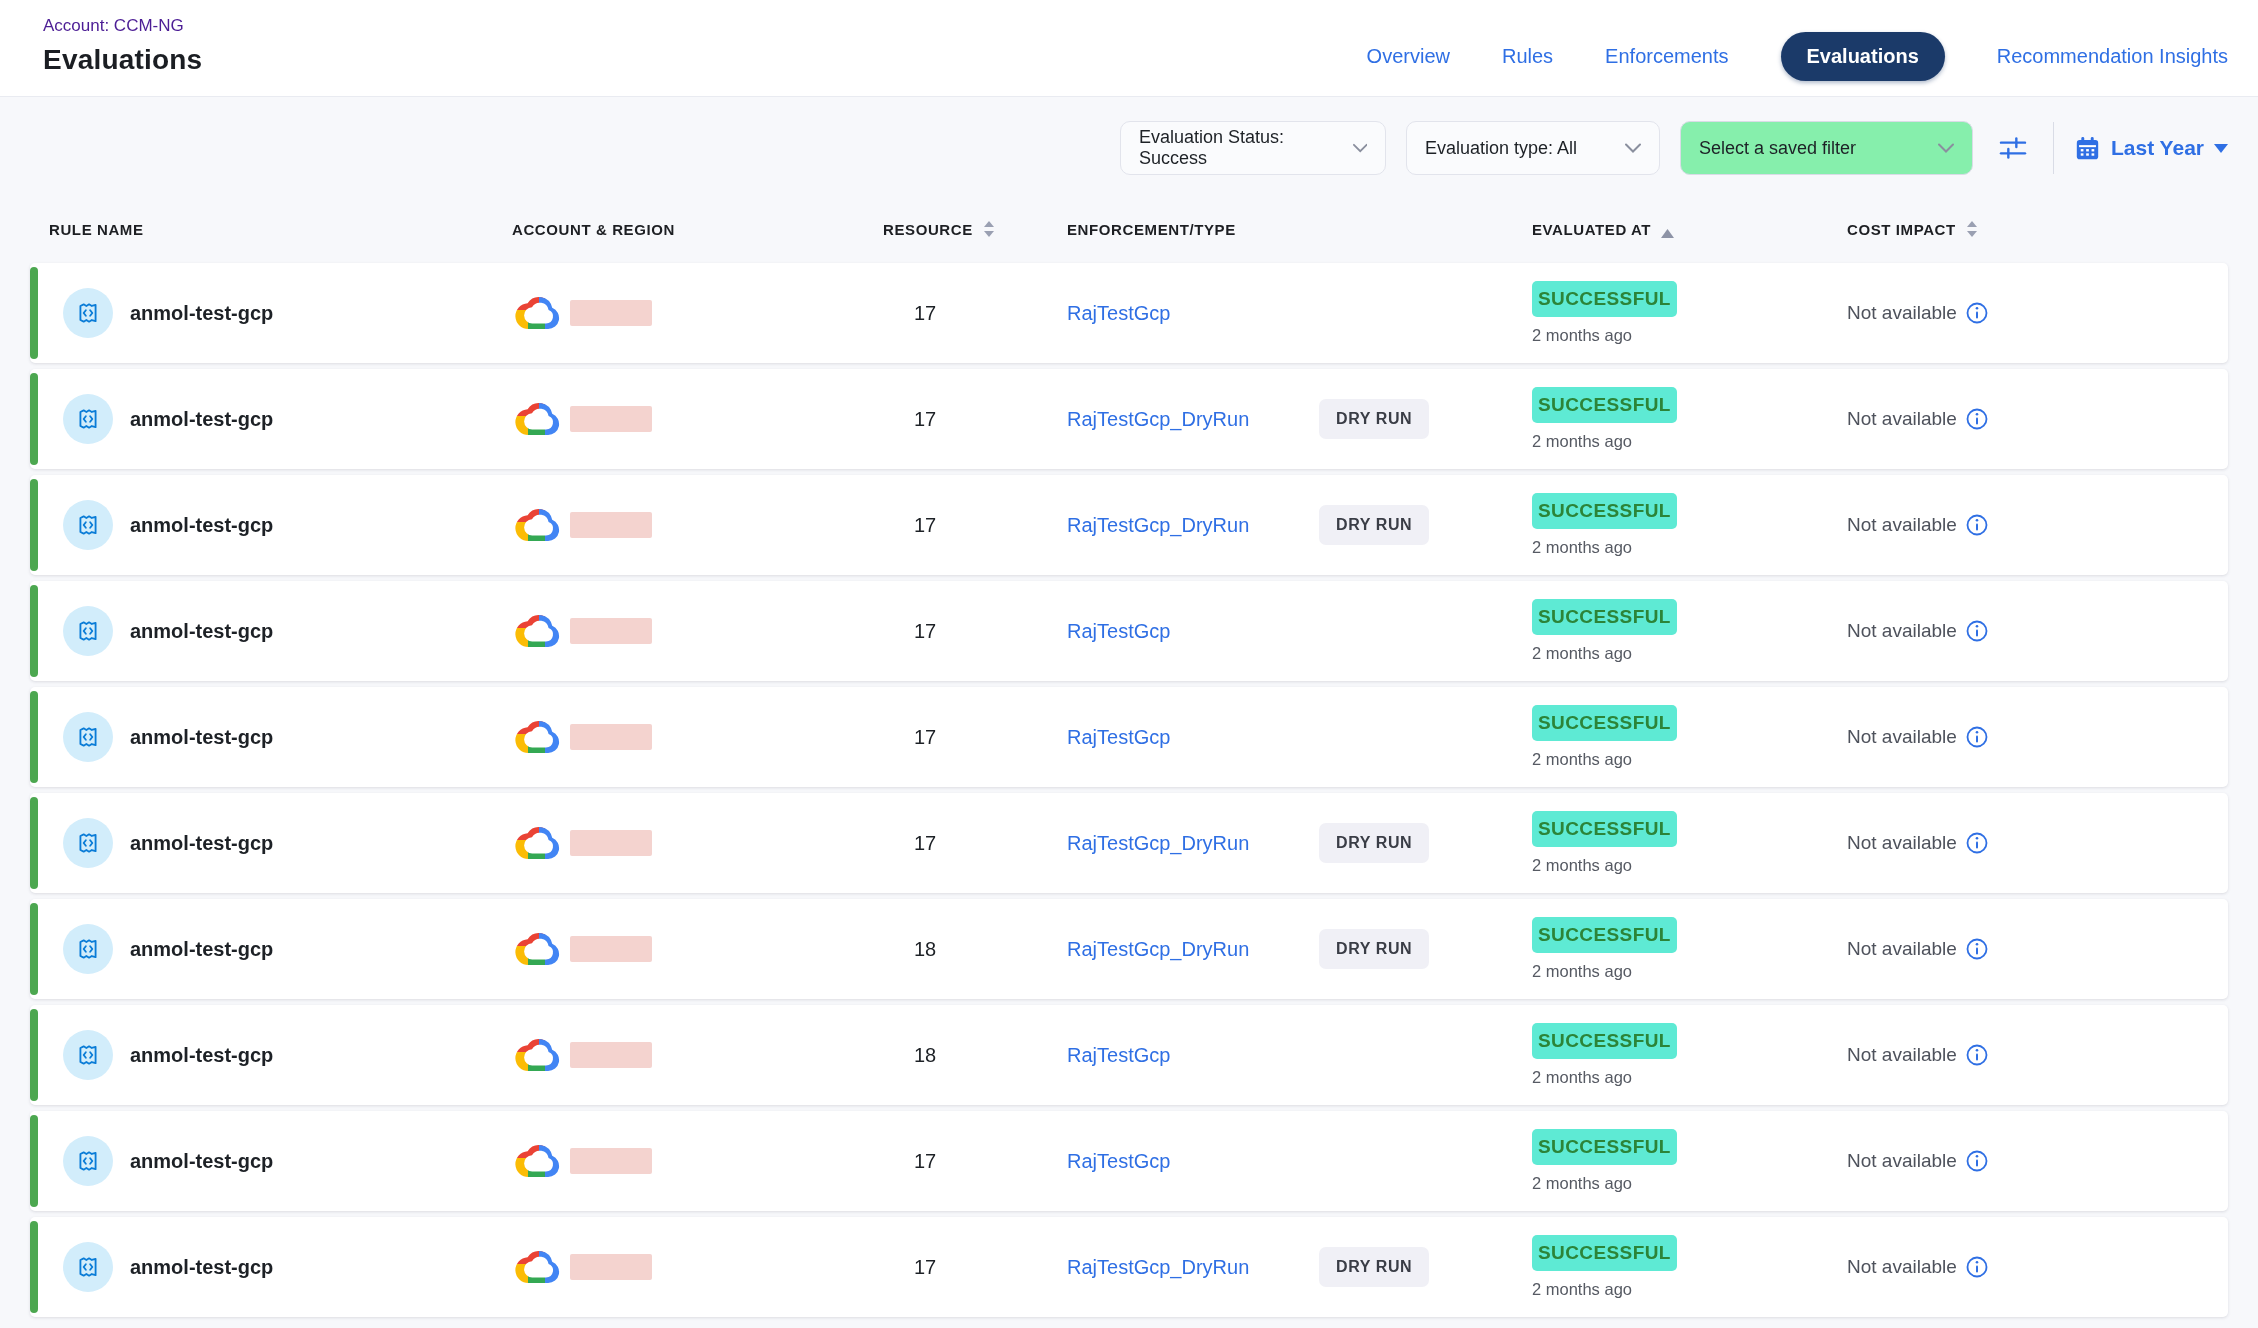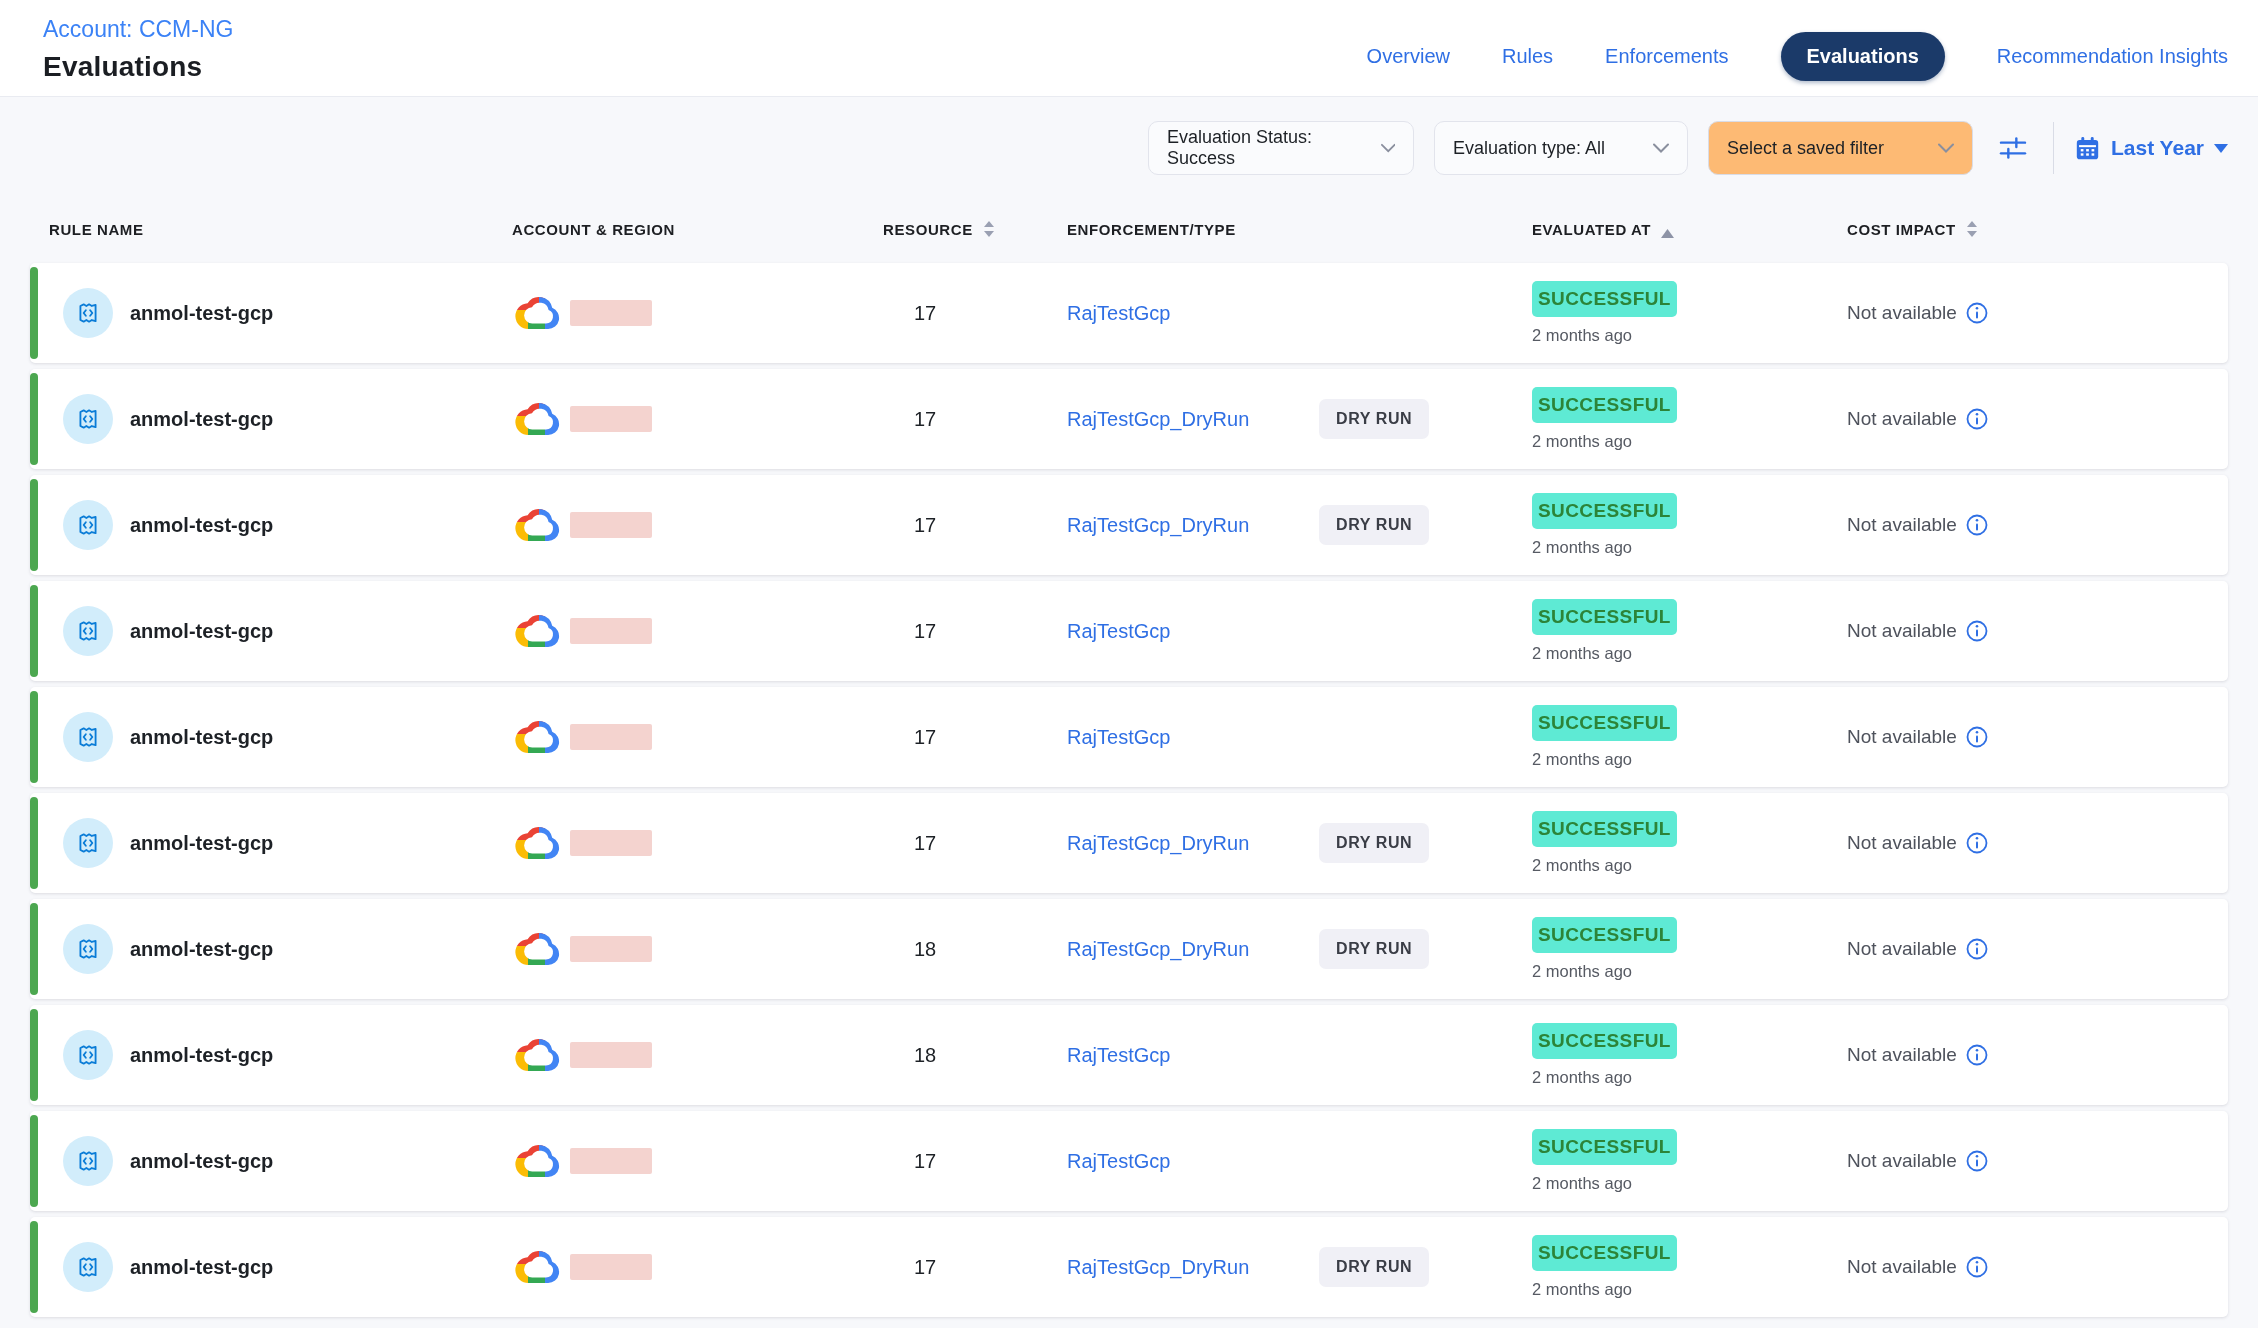--- a/index.html
+++ b/index.html
@@ -10,21 +10,21 @@
     color:#1d2126;
   }
   a { text-decoration:none; cursor:pointer; }
 
   
   .topbar {
     height:97px; background:#ffffff; border-bottom:1px solid #e9ebf1;
     display:flex; justify-content:space-between; align-items:flex-start;
     padding:16px 30px 0 43px; position:relative;
   }
-  .account-link { font-size:23px; color:#3b82f6; display:block; }
+  .account-link { font-size:17px; color:#4c1d95; display:block; }
   .page-title { font-size:28px; font-weight:700; color:#1b1e23; margin-top:8px; letter-spacing:.2px;}
   .topnav { display:flex; align-items:center; gap:52px; margin-top:16px; }
   .topnav a { color:#2f6fe4; font-size:20px; font-weight:500; }
   .topnav a.active {
     background:#1b3a69; color:#ffffff; border-radius:26px;
     padding:13px 26px; font-weight:600;
     box-shadow:0 2px 4px rgba(27,58,105,.35);
   }
 
   
@@ -35,21 +35,21 @@
   .chip {
     height:54px; border-radius:10px; background:#fafbfd;
     border:1px solid #e2e4ec; display:flex; align-items:center;
     padding:0 18px; font-size:18px; font-weight:500; color:#1d2126;
     cursor:pointer;
   }
   .chip .chev { margin-left:16px; }
   .chip-select { justify-content:space-between; }
   .chip-status { width:266px; }
   .chip-type { width:254px; }
-  .chip-saved { width:265px; background:#fdba74; border-color:#d9dce6; }
+  .chip-saved { width:293px; background:#86efac; border-color:#d9dce6; }
   .checkbox {
     width:26px; height:26px; border:2px solid #7db0ee; border-radius:7px;
     background:#ffffff; margin-right:14px; flex:0 0 auto;
   }
   .icon-btn { background:none; border:none; cursor:pointer; display:flex; align-items:center; padding:4px; }
   .vdivider { width:1px; height:52px; background:#d9dce6; }
   .datebtn {
     display:flex; align-items:center; gap:10px; background:none; border:none; cursor:pointer;
     color:#2f6fe4; font-size:21px; font-weight:600; font-family:"Liberation Sans",sans-serif;
   }

